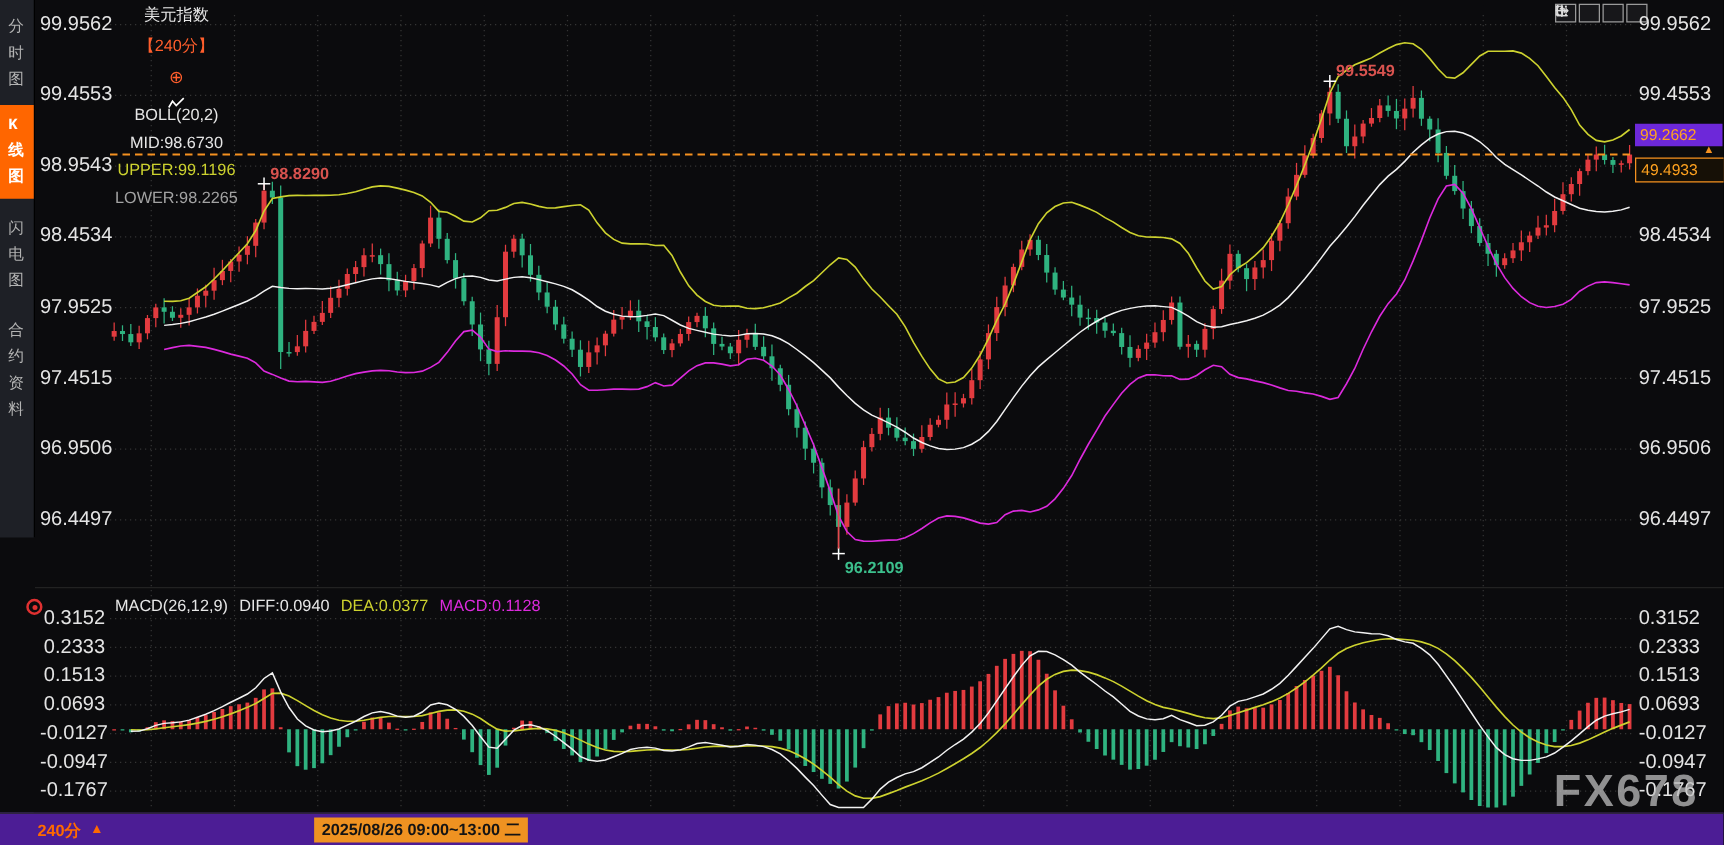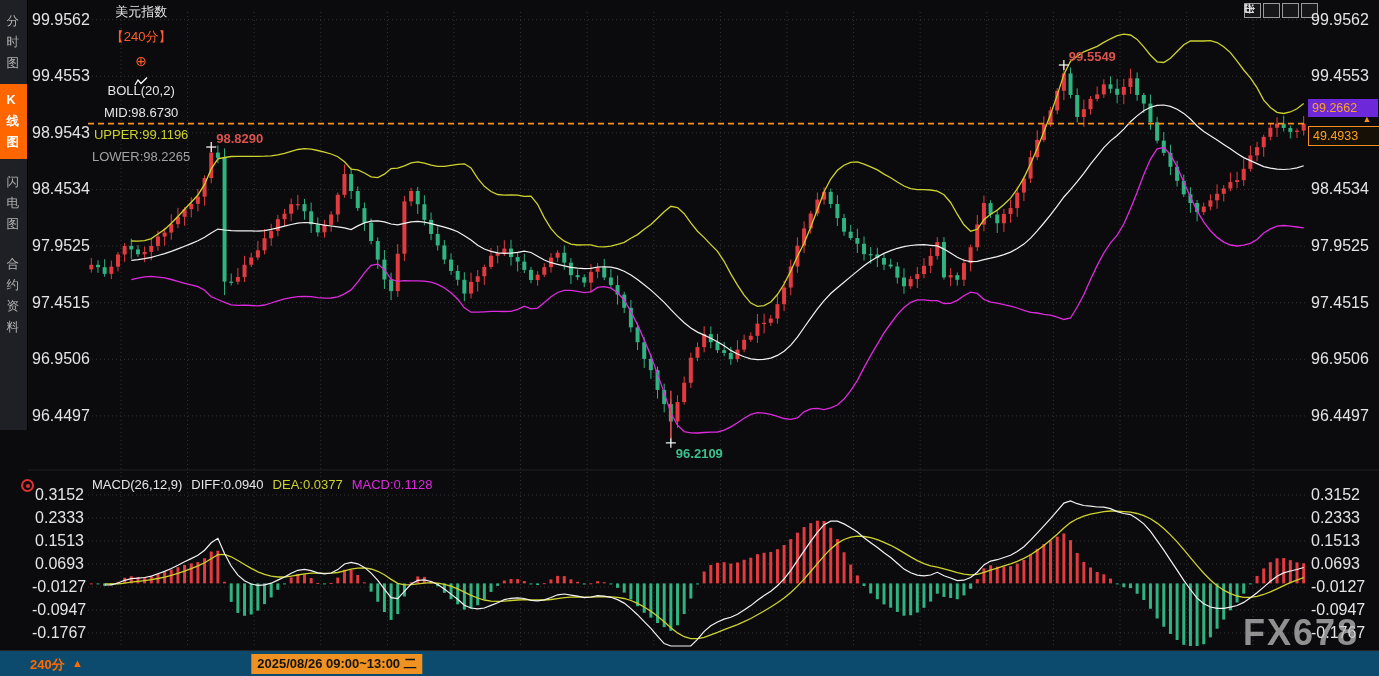--- a/index.html
+++ b/index.html
@@ -35,21 +35,21 @@
   #tag-current{border:1px solid #f59120;background:#161006;}
   #tag-arrow{position:absolute;left:1360px;color:#f59120;font-size:9px;line-height:8px;text-align:center;width:14px;}
   
   .anno{position:absolute;font-size:13px;font-weight:bold;white-space:nowrap;}
   
   #macd-header{position:absolute;left:92px;top:477px;font-size:13px;color:#e6e6e6;display:flex;gap:9px;white-space:nowrap;}
   #macd-header .dea{color:#cdd22f;} #macd-header .macdv{color:#dc2add;}
   #red-dot{position:absolute;left:21px;top:479px;width:9px;height:9px;border:2px solid #e03131;border-radius:50%;}
   #red-dot::after{content:"";position:absolute;left:2.5px;top:2.5px;width:4px;height:4px;background:#e03131;border-radius:50%;}
   
-  #bottom-bar{position:absolute;left:0;top:650px;width:1379px;height:26px;background:#0c4a6e;border-top:1px solid #262626;}
+  #bottom-bar{position:absolute;left:0;top:650px;width:1379px;height:26px;background:#4c1d95;border-top:1px solid #262626;}
   #bb-period{position:absolute;left:30px;top:5px;color:#ff6a00;font-size:13px;font-weight:bold;}
   #bb-arrow{position:absolute;left:72px;top:6px;color:#ff6a00;font-size:11px;}
   #datetime-box{position:absolute;top:3px;transform:translateX(-50%);background:#ef9221;color:#141414;
                 font-size:13px;font-weight:bold;padding:1px 6px;white-space:nowrap;}
   
   #watermark{position:absolute;left:1243px;top:612px;font-size:36px;color:rgba(190,190,190,0.75);
              letter-spacing:2px;font-weight:bold;}
 </style>
 </head>
 <body>
@@ -652,21 +652,21 @@
       <line x1="670.8551912568306" y1="437.8720000000009" x2="670.8551912568306" y2="447.8720000000009" stroke="#fff" stroke-width="1.2"></line>
       <line x1="670.8551912568306" y1="438.8720000000009" x2="670.8551912568306" y2="390.8720000000009" stroke="#e5484d" stroke-width="1.4"></line>
       <line x1="1058.8661202185792" y1="65" x2="1068.8661202185792" y2="65" stroke="#fff" stroke-width="1.2"></line>
       <line x1="1063.8661202185792" y1="60" x2="1063.8661202185792" y2="70" stroke="#fff" stroke-width="1.2"></line>
     </svg>
 
   <div id="sidebar">
       <div class="side-tab" style="top: 5px;">
         <span class="vtxt">分时图</span>
       </div>
-      <div class="side-tab active" style="top: 84px;">
+      <div class="side-tab active" style="top: 84px; font-family: Liberation Mono, monospace;">
         <span class="vtxt">K线图</span>
       </div>
       <div class="side-tab" style="top: 166px;">
         <span class="vtxt">闪电图</span>
       </div>
       <div class="side-tab" style="top: 248px;">
         <span class="vtxt">合约资料</span>
       </div>
     </div>
   <div id="sidebar-corner"></div>

